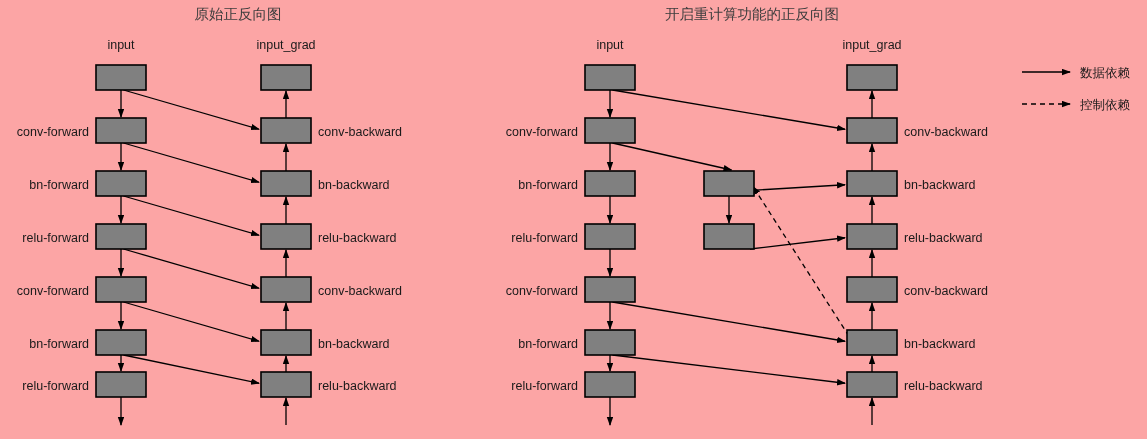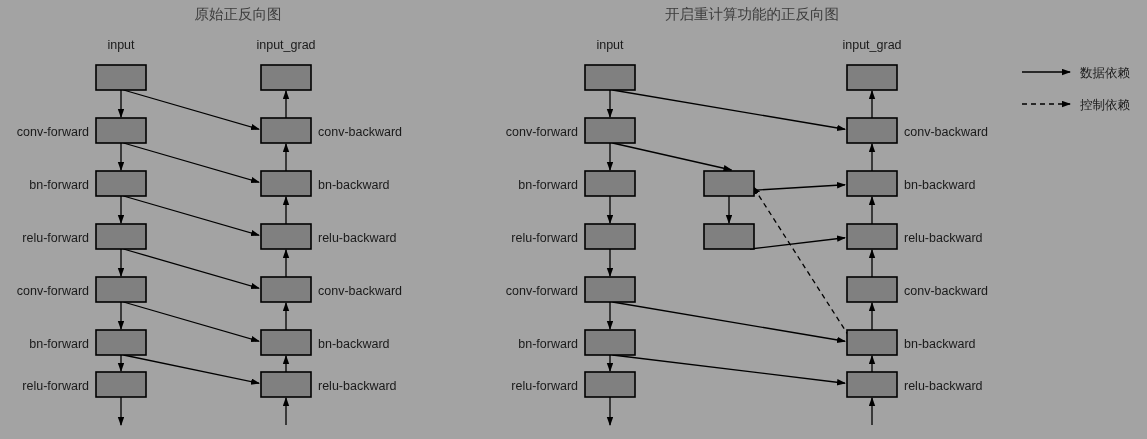--- a/index.html
+++ b/index.html
@@ -4,21 +4,21 @@
 <style>
   html, body {
     margin: 0;
     padding: 0;
     background: #ffffff;
   }
   #root {
     position: relative;
     width: 1147px;
     height: 439px;
-    background: #a3a3a3;
+    background: #fca5a5;
     font-family: "Liberation Sans", "DejaVu Sans", sans-serif;
     overflow: hidden;
   }
   svg.canvas {
     position: absolute;
     left: 0;
     top: 0;
     width: 1147px;
     height: 439px;
   }

